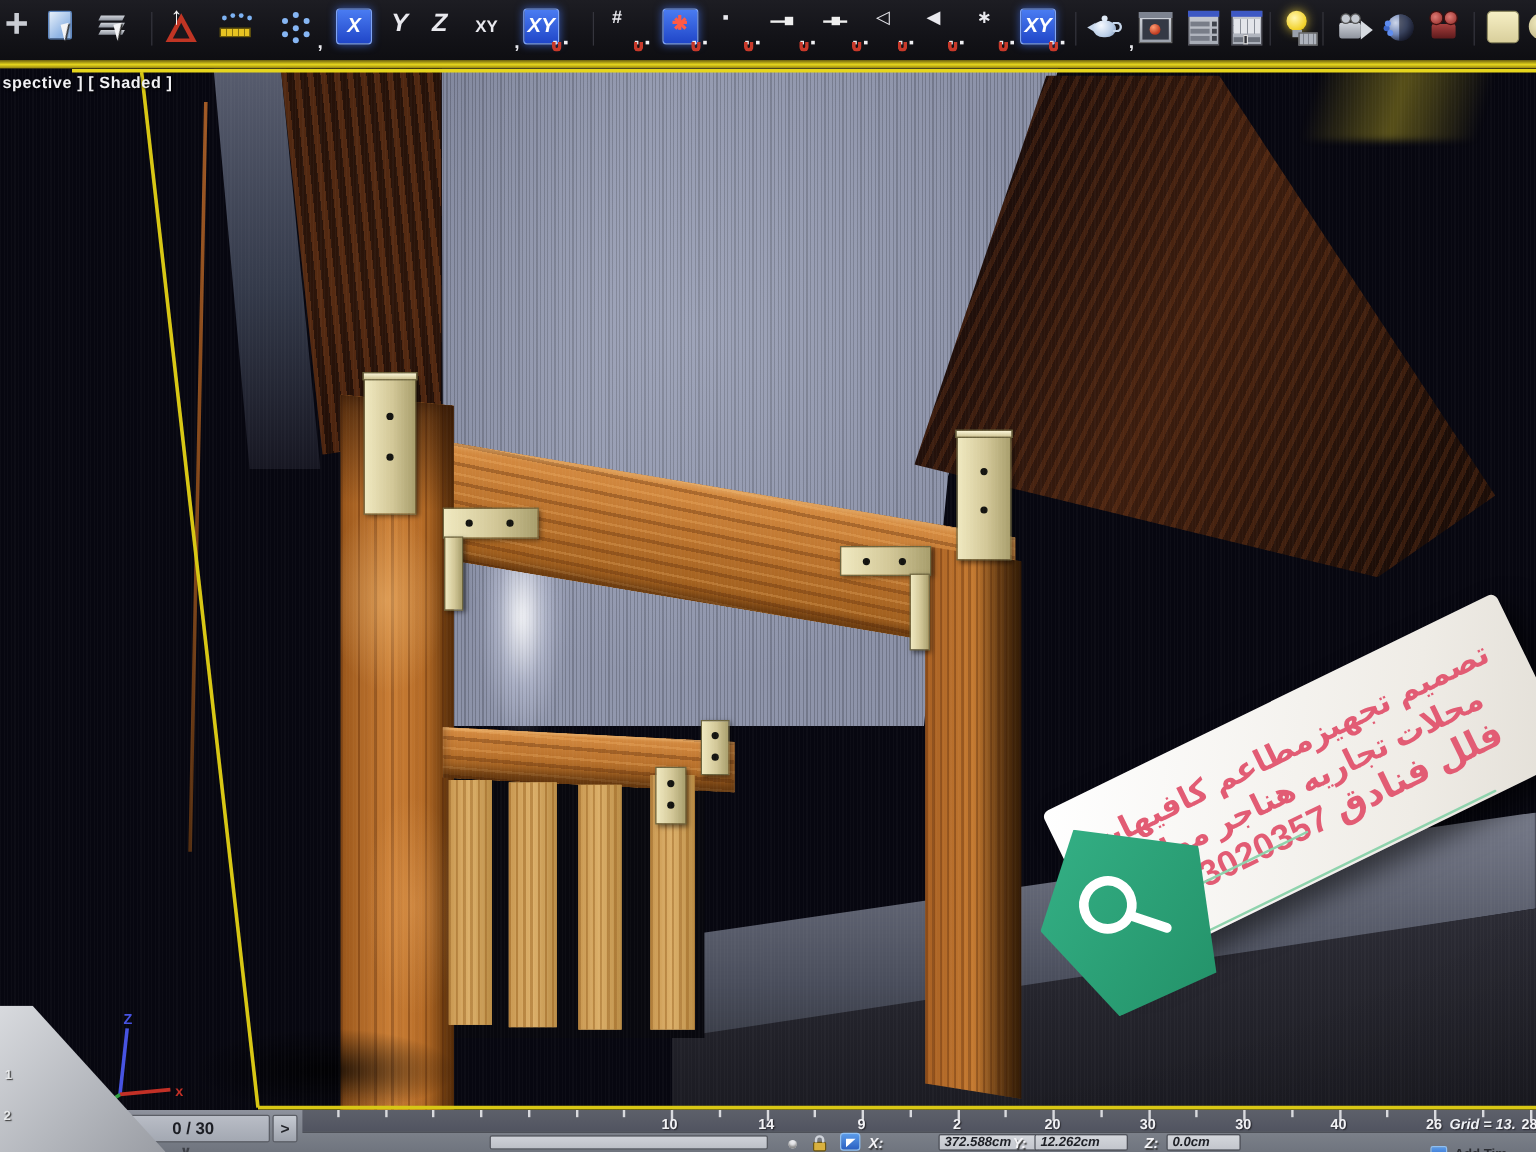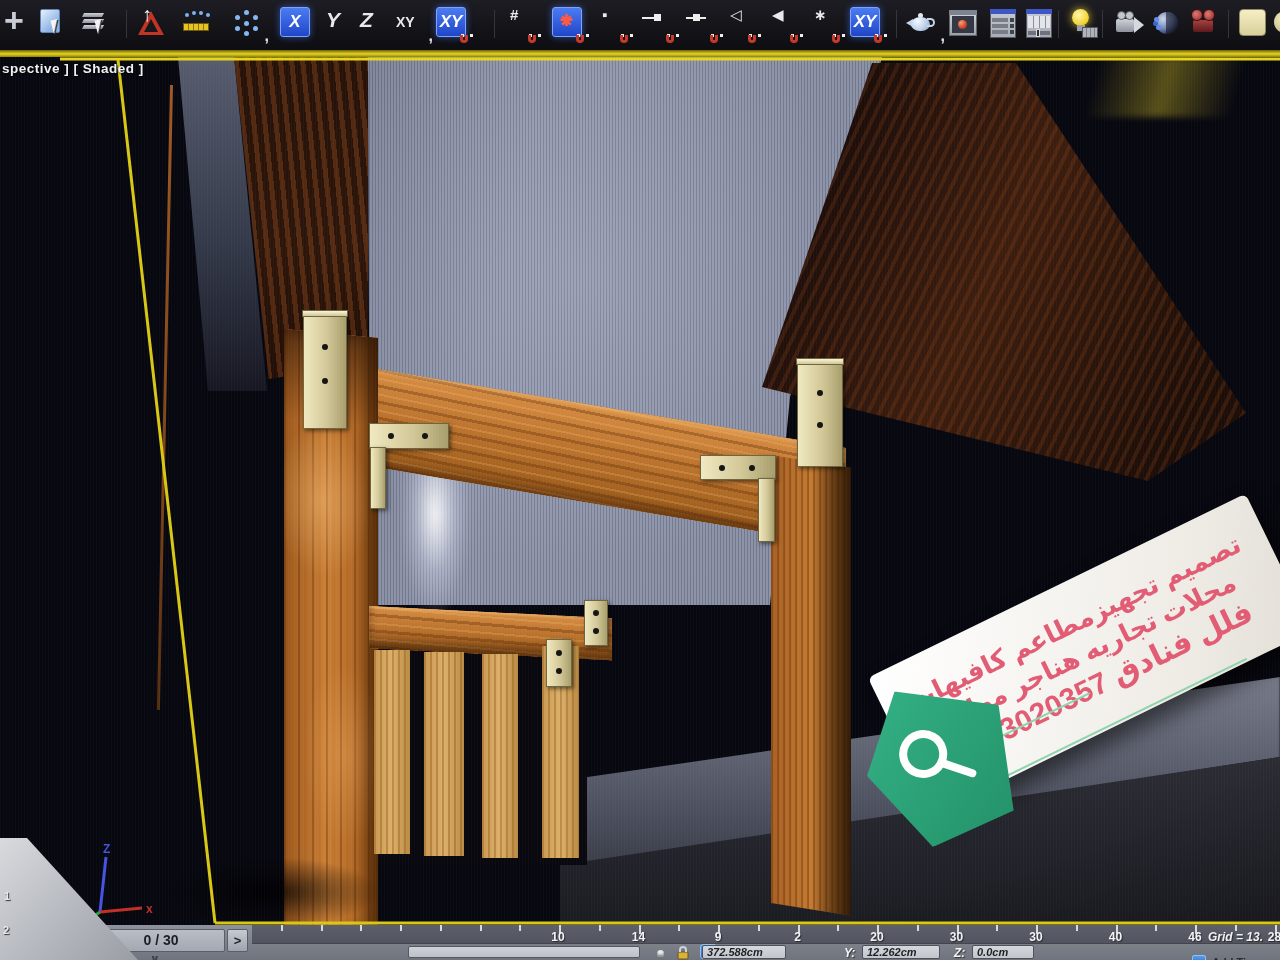--- a/index.html
+++ b/index.html
@@ -522,33 +522,33 @@
         <div class="tick" style="left: 982.75px; height: 6px;"></div>
         <div class="tick" style="left: 1022.5px; height: 9px;"></div>
         <span class="num" style="left: 306px;">10</span>
         <span class="num" style="left: 386.5px;">14</span>
         <span class="num" style="left: 466px;">9</span>
         <span class="num" style="left: 545.5px;">2</span>
         <span class="num" style="left: 625px;">20</span>
         <span class="num" style="left: 704.5px;">30</span>
         <span class="num" style="left: 784px;">30</span>
         <span class="num" style="left: 863.5px;">40</span>
-        <span class="num" style="left: 943px;">46</span>
+        <span class="num" style="left: 943px;">26</span>
         <span class="num" style="left: 1022.5px;">28</span>
       </div>
     <div id="statusrow">
       <div id="minifield"></div>
       <div id="dot-ind"></div>
       <svg id="lock-ind" width="14" height="15">
         <rect x="2" y="7" width="10" height="7" rx="1" fill="#d9b13e" stroke="#6b5510"></rect>
         <path d="M4 7 V5 a3 3 0 0 1 6 0 V7" fill="none" stroke="#cfd3da" stroke-width="2"></path>
       </svg>
       <div id="abs-ind"></div>
       <span class="slabel" style="left:724px">X:</span>
-      <div class="sfield" style="left:702px; width:84px">372.588cm</div>
+      <div class="sfield" style="left:782px; width:84px">372.588cm</div>
       <span class="slabel" style="left:844px">Y:</span>
       <div class="sfield" style="left:862px; width:78px">12.262cm</div>
       <span class="slabel" style="left:954px">Z:</span>
       <div class="sfield" style="left:972px; width:62px">0.0cm</div>
       <span id="grid-label">Grid = 13.</span>
       <div id="addtime-icon"></div>
       <span id="addtime">Add Tim</span>
       <span id="chevron">∨</span>
     </div>
   </div>

